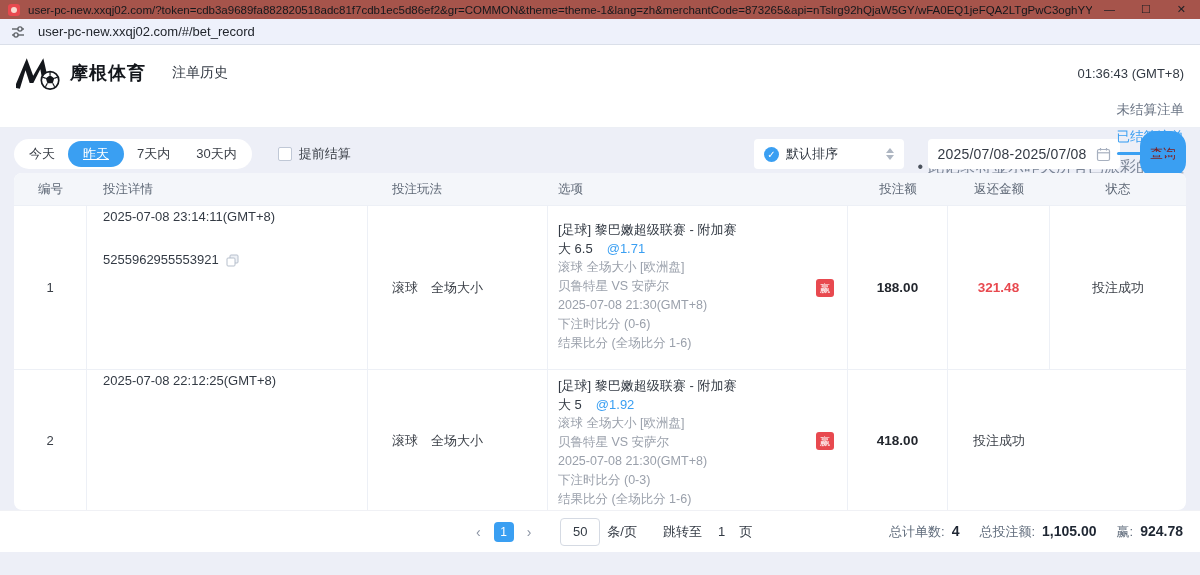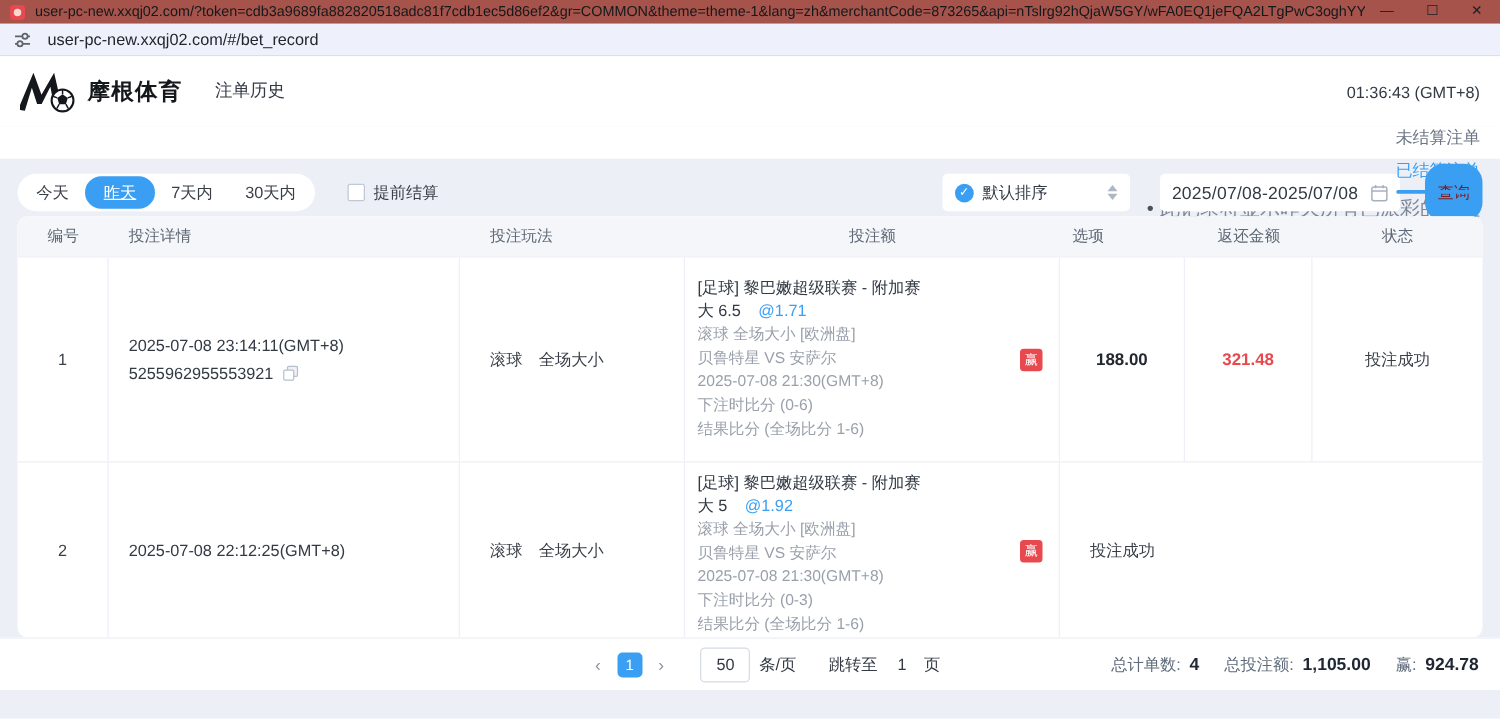--- a/index.html
+++ b/index.html
@@ -60,21 +60,21 @@
   .trow { display:grid; grid-template-columns:73px 281px 180px 300px 100px 102px 1fr; }
   .thead { height:32px; background:#f4f6fa; }
   .th { font-size:12.5px; color:#5d6775; display:flex; align-items:center; }
   .th.c, .td.c { justify-content:center; text-align:center; }
   .th.pl16 { padding-left:16px; } .th.pl24 { padding-left:24px; } .th.pl10 { padding-left:10px; }
   .tbody-row { border-top:1px solid #edf0f6; }
   .row1 { height:164px; }
   .row2 { height:142px; }
   .td { display:flex; align-items:center; border-right:1px solid #edf0f6; font-size:13px; color:#3a3f47; }
   .td:last-child { border-right:none; }
-  .td.detail { flex-direction:column; align-items:flex-start; justify-content:center; padding-left:16px; }
+  .td.detail { flex-direction:column; align-items:flex-start; padding-left:16px;gap:21px; }
   .detail-line { font-size:13px; color:#333a44; line-height:22px; display:flex; align-items:center; gap:7px; }
   .copy-icon { cursor:pointer; display:flex; }
   .td.play { padding-left:24px; }
   .td.sel { position:relative; flex-direction:column; align-items:flex-start; justify-content:flex-start; padding:14px 34px 0 10px; }
   .row2 .td.sel { padding-top:6px; }
   .sel-line { line-height:19px; font-size:12.5px; color:#9aa0ab; white-space:nowrap; }
   .sel-line.dark { color:#333a44; font-size:13px; }
   .sel-line .odds { color:var(--accent,#3a9ff2); margin-left:14px; }
   .win-badge { position:absolute; right:13px; top:50%; transform:translateY(-50%); width:18px; height:18px; background:var(--red,#e8494f); border-radius:3px; color:#fff; font-size:10.5px; line-height:18px; text-align:center; }
   .td.stake { font-weight:bold; font-size:13.5px; color:#23272e; }
@@ -180,22 +180,22 @@
       </div>
       <button class="search-btn">查询</button>
     </div>
   </div>
 
   <div class="tablecard">
     <div class="trow thead">
       <div class="th c">编号</div>
       <div class="th pl16">投注详情</div>
       <div class="th pl24">投注玩法</div>
+      <div class="th pl10">选项</div>
       <div class="th c">投注额</div>
-      <div class="th pl10">选项</div>
       <div class="th c">返还金额</div>
       <div class="th c">状态</div>
     </div>
 
     <div class="trow tbody-row row1">
       <div class="td c">1</div>
       <div class="td detail">
         <div class="detail-line">2025-07-08 23:14:11(GMT+8)</div>
         <div class="detail-line">
           <span>5255962955553921</span>
@@ -232,20 +232,21 @@
       <div class="td sel">
         <div class="sel-line dark">[足球] 黎巴嫩超级联赛 - 附加赛</div>
         <div class="sel-line dark"><span>大 5</span><span class="odds">@1.92</span></div>
         <div class="sel-line">滚球 全场大小 [欧洲盘]</div>
         <div class="sel-line">贝鲁特星 VS 安萨尔</div>
         <div class="sel-line">2025-07-08 21:30(GMT+8)</div>
         <div class="sel-line">下注时比分 (0-3)</div>
         <div class="sel-line">结果比分 (全场比分 1-6)</div>
         <div class="win-badge">赢</div>
       </div>
+      <div class="td c stake">418.00</div>
       <div class="td c">投注成功</div>
     </div>
   </div>
 
   <div class="footer">
     <div class="pager">
       <span class="pg-chevron">‹</span>
       <span class="pg-current">1</span>
       <span class="pg-chevron">›</span>
       <input class="size-input" value="50" style="">

